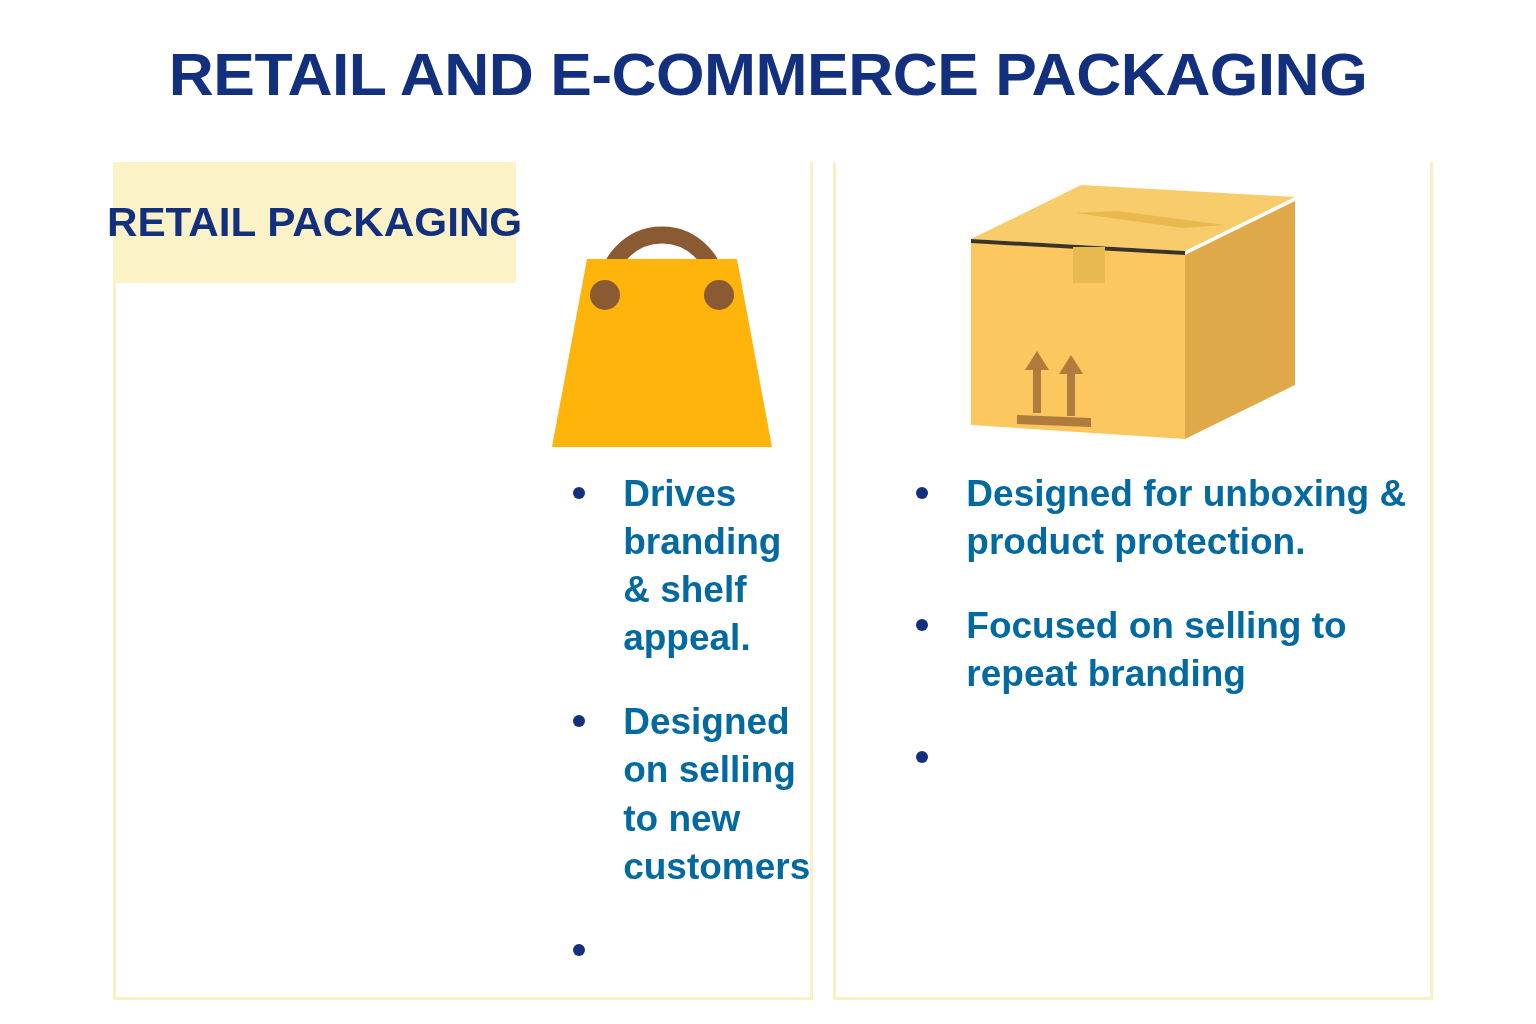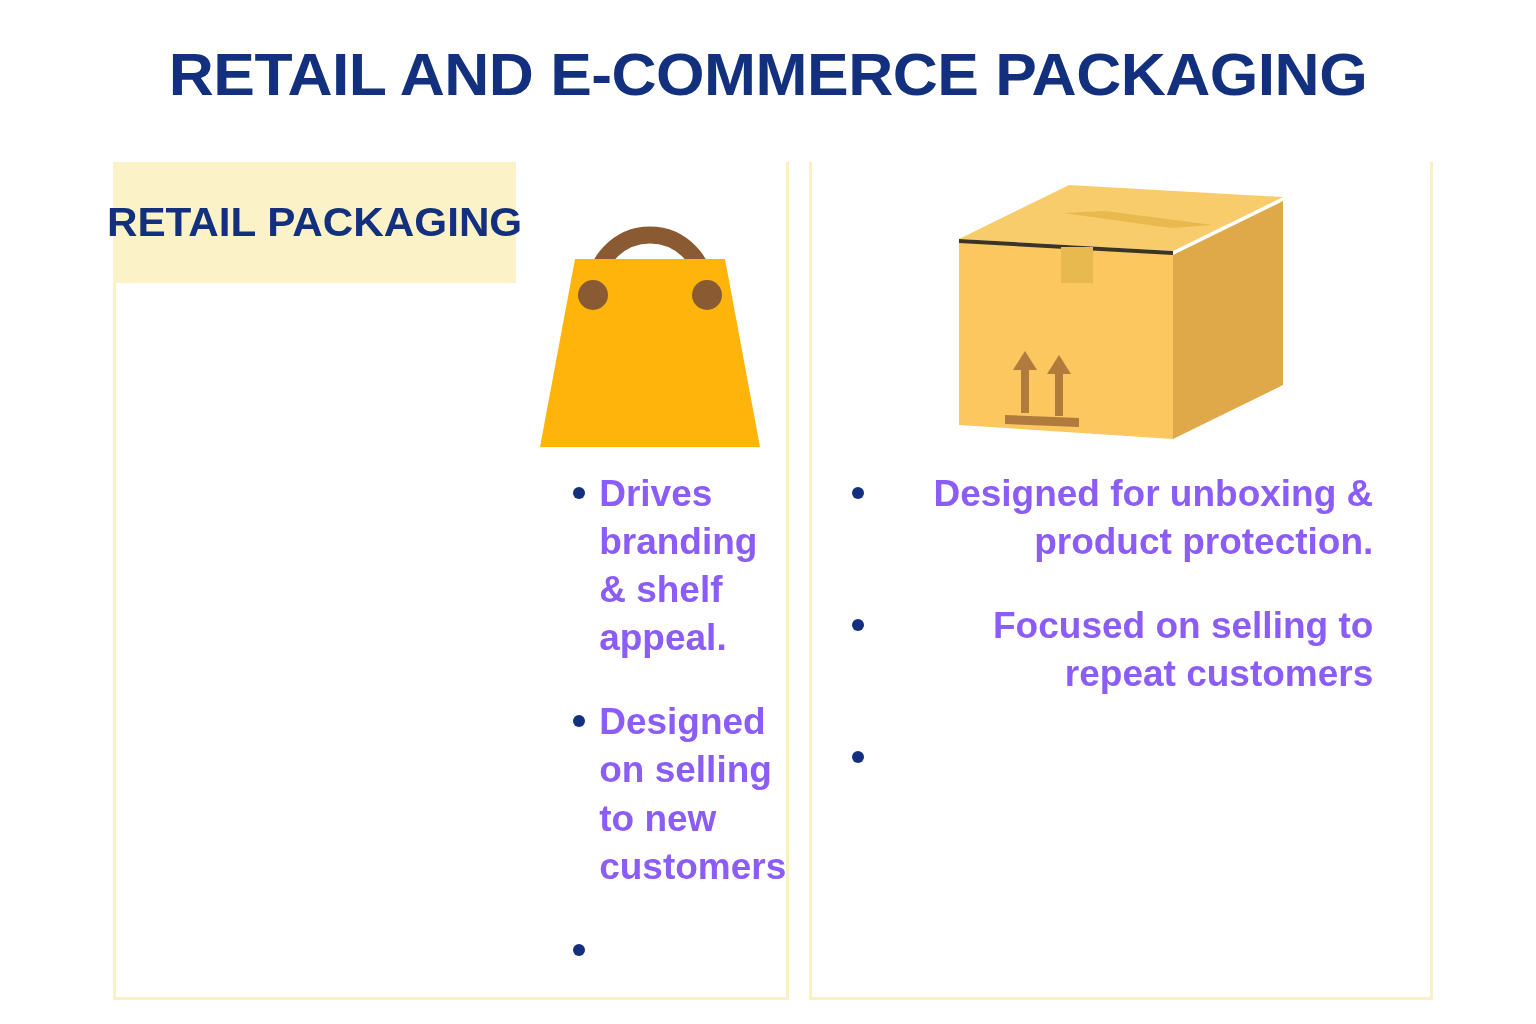--- a/index.html
+++ b/index.html
@@ -107,28 +107,29 @@
   .bullet-dot {
     width: 12px;
     height: 12px;
     border-radius: 50%;
     background: #12307E;
     margin-top: 17px;
     margin-right: 14px;
     flex: 0 0 auto;
   }
   .bullet-text {
-    color: #8b5cf6;
+    color: #0369a1;
     font-size: 37px;
     font-weight: 700;
     line-height: 1.30;
     max-width: 470px;
     font-family: "Liberation Sans", sans-serif;
-  }
-  .panel-right .bullets { padding-left: 40px; text-align: right; }
+    margin-left: 24px;
+  }
+  .panel-right .bullets { padding-left: 80px; }
   .panel-right .bullet-text { max-width: 495px; }
 </style>
 </head>
 <body>
 
 <div class="page-title">RETAIL AND E-COMMERCE PACKAGING</div>
 
 <div class="panels">
 
   <div class="panel panel-left">
@@ -203,21 +204,21 @@
         </svg>
       </div>
 
       <div class="bullets">
         <div class="bullet-row">
           <span class="bullet-dot"></span>
           <span class="bullet-text">Designed for unboxing &amp; product protection.</span>
         </div>
         <div class="bullet-row">
           <span class="bullet-dot"></span>
-          <span class="bullet-text">Focused on selling to repeat customers</span>
+          <span class="bullet-text">Focused on selling to repeat branding</span>
         </div>
         <div class="bullet-row">
           <span class="bullet-dot"></span>
         </div>
       </div>
 
     </div>
   </div>
 
 </div>

